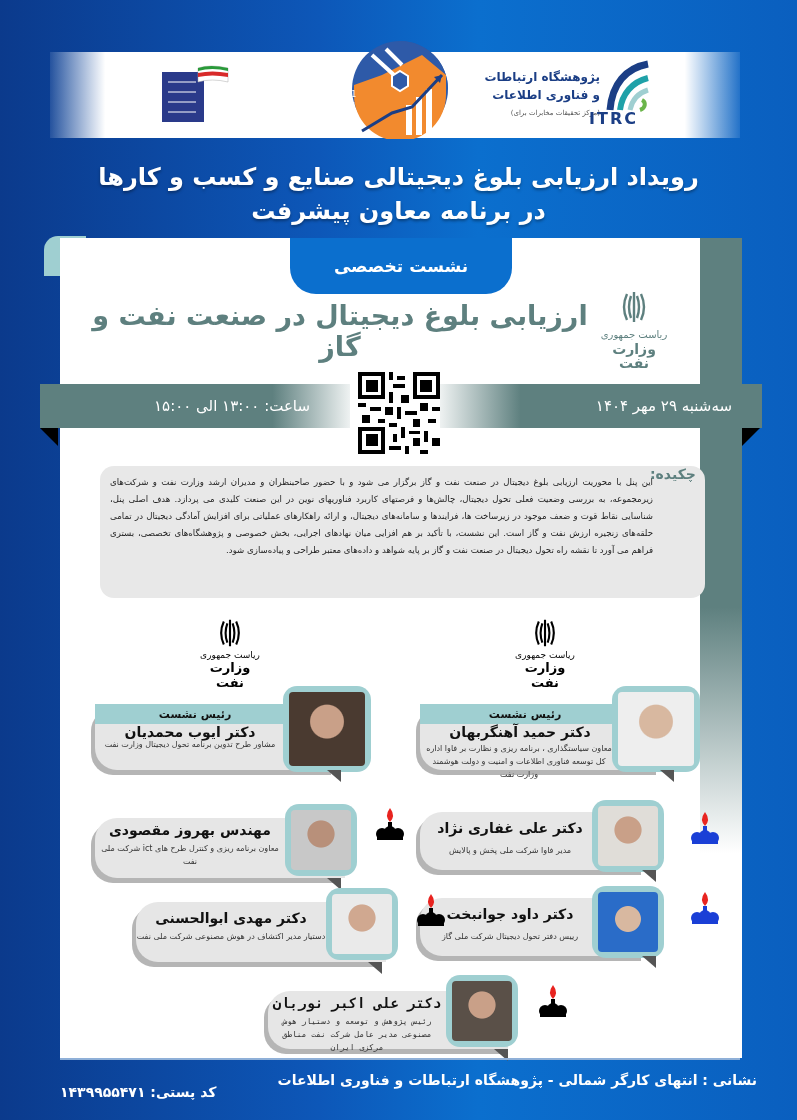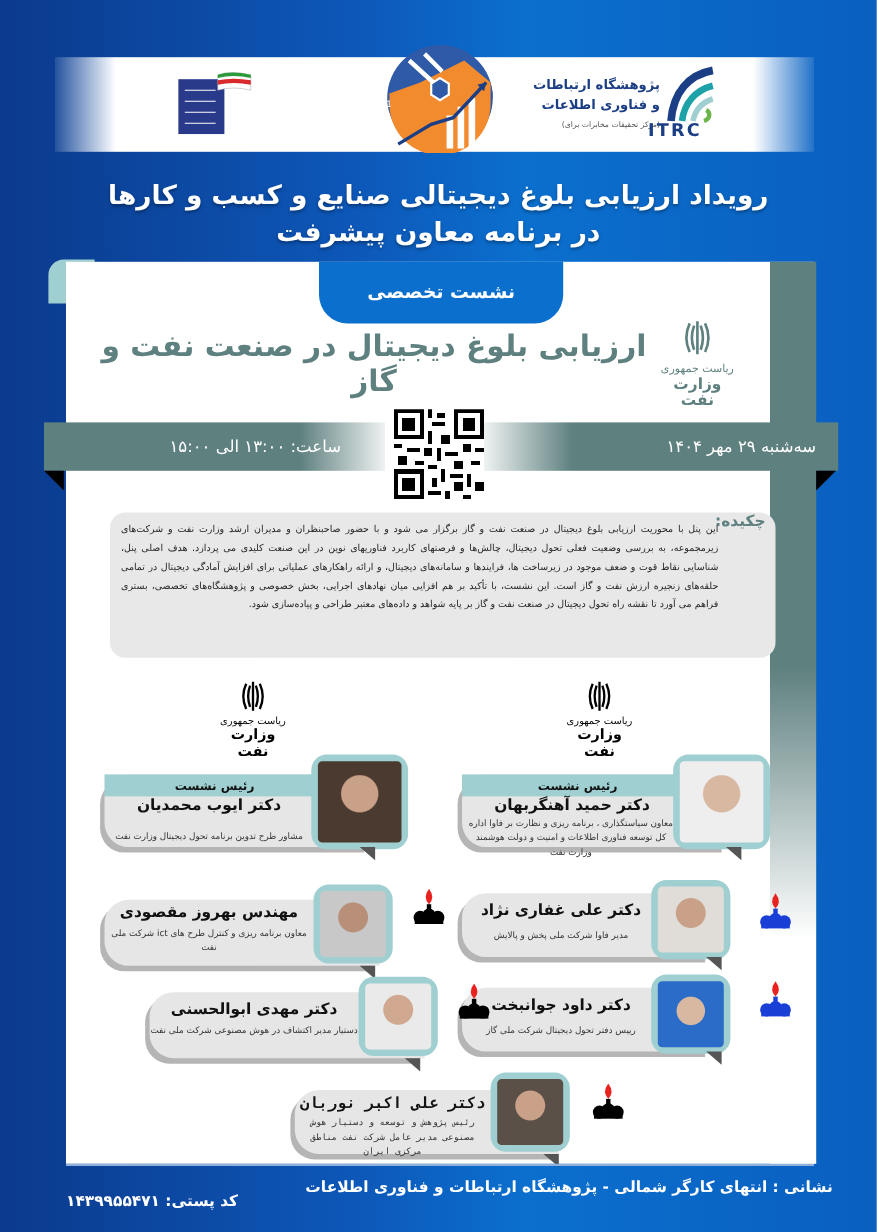--- a/index.html
+++ b/index.html
@@ -18,21 +18,21 @@
 
 .main-title{left:40px;top:160px;width:717px;text-align:center;color:#fff;font-weight:bold;font-size:24px;line-height:34px;text-shadow:0 2px 3px rgba(0,0,0,.35);}
 
 .card{left:60px;top:238px;width:680px;height:820px;background:#fff;}
 .card-side{left:700px;top:238px;width:42px;height:820px;background:linear-gradient(180deg,#5e807f 0%,#5e807f 45%,#fff 75%);}
 .tab-corner{left:44px;top:236px;width:42px;height:40px;background:#9fcfd1;border-radius:14px 0 0 0;}
 .session-tag{left:290px;top:238px;width:222px;height:56px;background:#0b6fce;border-radius:0 0 26px 26px;color:#fff;font-weight:bold;font-size:17px;display:flex;align-items:center;justify-content:center;}
 .event-title{left:90px;top:300px;width:500px;text-align:center;color:#5e807f;font-size:27px;font-weight:bold;}
 .minoil{left:598px;top:290px;width:72px;height:70px;color:#5e807f;text-align:center;font-size:10px;line-height:14px;}
 
-.bar-right{left:440px;top:384px;width:322px;height:44px;background:linear-gradient(90deg,rgba(94,128,127,0.1),#5e807f 25%);color:#fff;font-size:15px;display:flex;align-items:center;padding-right:20px;}
+.bar-right{left:440px;top:384px;width:322px;height:44px;background:linear-gradient(90deg,rgba(94,128,127,0.1),#5e807f 25%);color:#fff;font-size:15px;display:flex;align-items:center;padding-right:30px;}
 .bar-left{left:40px;top:384px;width:310px;height:44px;background:linear-gradient(270deg,rgba(94,128,127,0.1),#5e807f 25%);color:#fff;font-size:15px;display:flex;align-items:center;padding-right:40px;}
 .fold-l{left:40px;top:428px;width:0;height:0;border-top:18px solid #000;border-left:18px solid transparent;}
 .fold-r{left:742px;top:428px;width:0;height:0;border-top:18px solid #000;border-right:18px solid transparent;}
 .qr{left:358px;top:372px;width:82px;height:82px;background:#fff;}
 
 .abstract{left:100px;top:466px;width:605px;height:132px;background:#e8e8e8;border-radius:14px;padding:8px 52px 8px 10px;font-size:8.6px;line-height:17px;color:#222;text-align:justify;}
 .abs-label{left:650px;top:466px;font-size:14px;font-weight:bold;color:#5e807f;}
 
 .sp{position:absolute;}
 .sp .box{position:absolute;background:#e6e6e6;border-radius:22px 0 0 22px;box-shadow:-4px 5px 0 #b5b5b5;}
@@ -196,21 +196,21 @@
     <svg width="28" height="30" viewBox="0 0 30 34">
       <path d="M8 4 Q2 17 8 30 M22 4 Q28 17 22 30 M12 6 Q8 17 12 28 M18 6 Q22 17 18 28" stroke="#000" stroke-width="2.4" fill="none"></path>
       <line x1="15" y1="2" x2="15" y2="32" stroke="#000" stroke-width="2.4"></line>
     </svg>
     <div>ریاست جمهوری</div>
     <div style="font-size:13px;font-weight:bold">وزارت نفت</div>
   </div>
   <div class="box" style="left:0;top:86px;width:240px;height:66px;"></div>
   <div class="role-strip" style="left:0;top:86px;width:200px;">رئیس نشست</div>
   <div class="name" style="left:0;top:106px;width:190px;">دکتر ایوب محمدیان</div>
-  <div class="desc" style="left:2px;top:136px;width:186px;">مشاور طرح تدوین برنامه تحول دیجیتال وزارت نفت</div>
+  <div class="desc" style="left:2px;top:120px;width:186px;">مشاور طرح تدوین برنامه تحول دیجیتال وزارت نفت</div>
   <div class="photo" style="left:188px;top:68px;width:88px;height:86px;">
       <div class="img" style="background:radial-gradient(circle at 50% 40%,#c9a088 0 28%,#4a3a30 30%);"></div>
     </div>
   <div class="fold" style="left:232px;top:152px;"></div>
 </div>
 
 <div class="sp" style="left:420px;top:800px;width:320px;height:80px;">
   <div class="box" style="left:0;top:12px;width:225px;height:58px;"></div>
   <div class="name" style="left:0;top:20px;width:180px;">دکتر علی غفاری نژاد</div>
   <div class="desc" style="left:0;top:44px;width:180px;">مدیر فاوا شرکت ملی پخش و پالایش</div>

